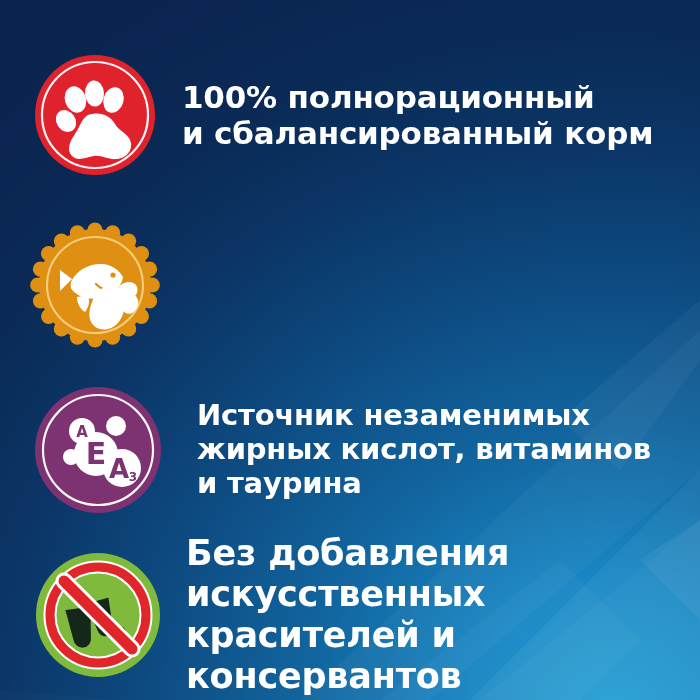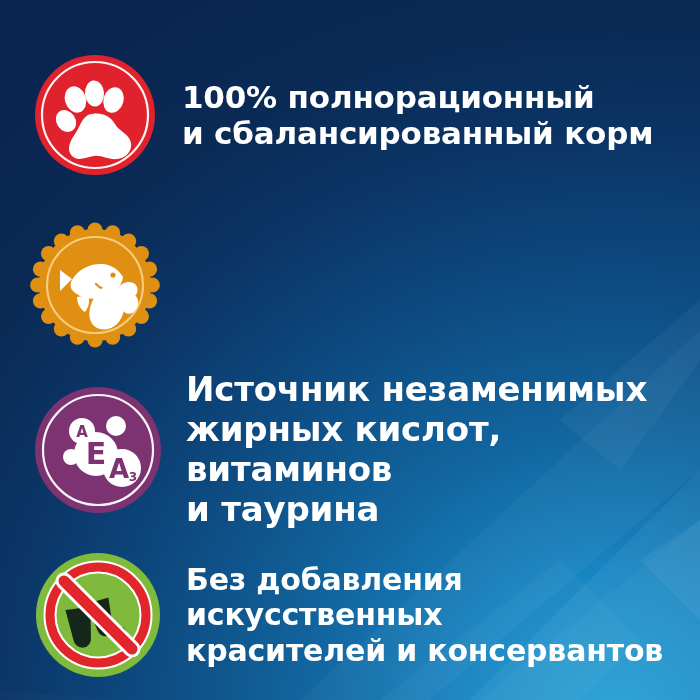--- a/index.html
+++ b/index.html
@@ -67,22 +67,22 @@
     font-family: "DejaVu Sans", sans-serif;
     font-weight: 700;
     font-size: 30px;
     line-height: 1.17;
     letter-spacing: -0.2px;
     white-space: pre-line;
     text-rendering: optimizeLegibility;
   }
   .row-1 .caption { font-size: 31px; margin-left: 24px; }
   .row-2 .caption { font-size: 31px; margin-left: 24px; }
-  .row-3 .caption { font-size: 34px; margin-left: 22px; }
-  .row-4 .caption { font-size: 30px; margin-left: 22px; }
+  .row-3 .caption { font-size: 29px; margin-left: 33px; }
+  .row-4 .caption { font-size: 35px; margin-left: 22px; }
 </style>
 </head>
 <body>
 
 <div class="banner">
 
   <div class="facets">
     <svg viewBox="0 0 700 700" preserveAspectRatio="none" aria-hidden="true">
       <g fill="#ffffff">
         <polygon points="700,330 700,470 430,700 300,700" opacity="0.035"></polygon>

